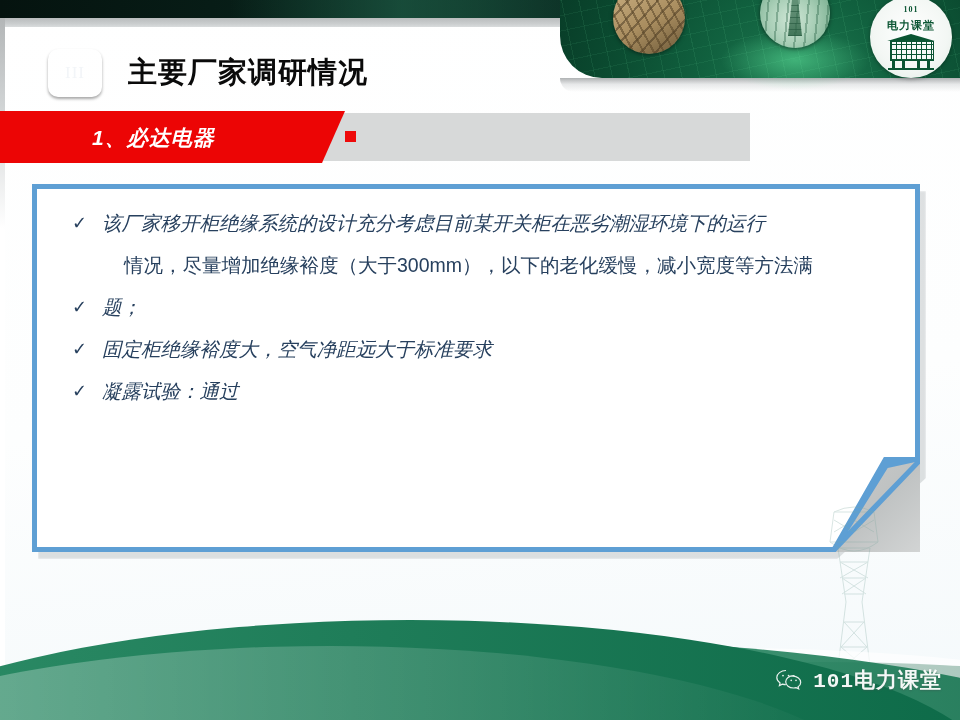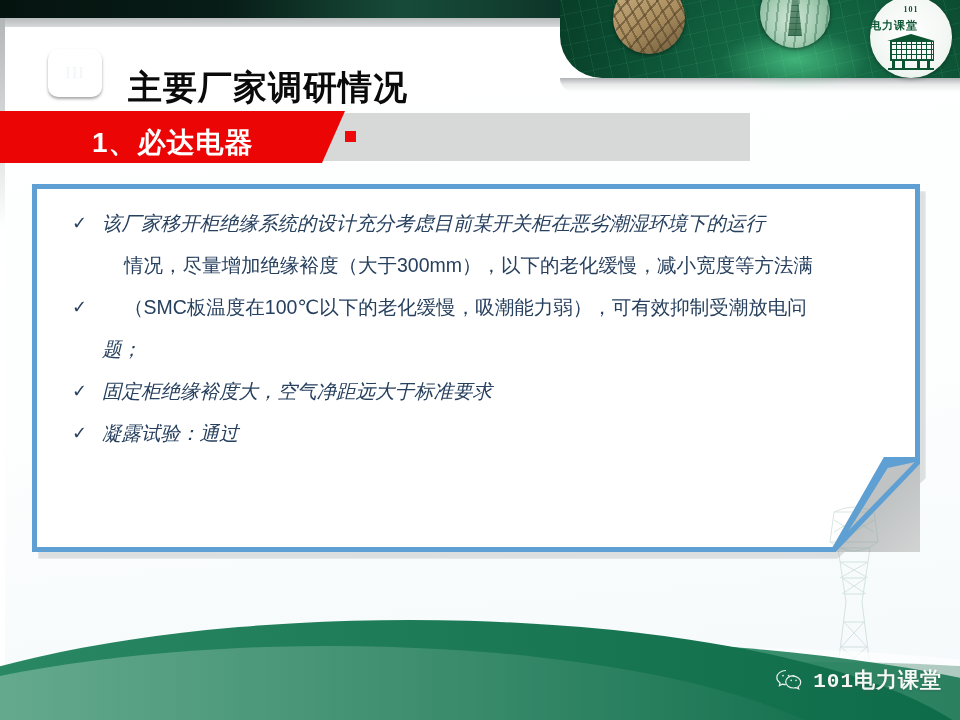--- a/index.html
+++ b/index.html
@@ -51,21 +51,21 @@
       linear-gradient(180deg,rgba(45,100,70,.5),rgba(45,100,70,.85));
     clip-path:polygon(38% 0,62% 0,100% 100%,0 100%);}
 
   
   .logo{position:absolute;right:8px;top:-4px;width:82px;height:82px;border-radius:50%;
     background:radial-gradient(circle at 50% 45%,#ffffff 0%,#f3f7f4 60%,#dfe9e2 100%);
     box-shadow:0 1px 4px rgba(0,0,0,.35);overflow:hidden;}
   .logo-txt{position:absolute;left:0;right:0;top:9px;text-align:center;
     font-size:8px;font-weight:bold;color:#0b5533;letter-spacing:1px;
     font-family:"Liberation Serif","DejaVu Serif",serif;}
-  .logo-txt2{position:absolute;left:0;right:0;top:22px;text-align:left;
+  .logo-txt2{position:absolute;left:0;right:0;top:22px;text-align:center;
     font-size:11px;font-weight:bold;color:#0b5533;letter-spacing:1px;
     font-family:"Liberation Serif","DejaVu Serif",serif;}
   .logo-gate{position:absolute;left:14px;top:38px;width:54px;height:36px;}
   .logo-roof{position:absolute;left:0;top:0;width:54px;height:7px;background:#0b5533;
     clip-path:polygon(6% 100%,50% 0,94% 100%);}
   .logo-body{position:absolute;left:6px;top:7px;width:42px;height:18px;
     background:
       repeating-linear-gradient(90deg,#0b5533 0 1px,rgba(0,0,0,0) 1px 5px),
       repeating-linear-gradient(0deg,#0b5533 0 1px,rgba(0,0,0,0) 1px 5px);
     border:1px solid #0b5533;}
@@ -75,32 +75,32 @@
   .logo-base{position:absolute;left:4px;top:34px;width:46px;height:2px;background:#0b5533;}
 
   
   .titlebar{position:absolute;left:0;top:27px;width:960px;height:72px;background:transparent;}
   .badge{position:absolute;left:48px;top:22px;width:54px;height:48px;border-radius:10px;
     background:linear-gradient(180deg,#1d3css 0%,#16304e 0%,#12263f 55%,#0d1c2e 100%);
     box-shadow:0 2px 3px rgba(0,0,0,.35),inset 0 1px 0 rgba(255,255,255,.12);
     display:flex;align-items:center;justify-content:center;}
   .badge span{color:#f2f5f8;font-size:17px;letter-spacing:1px;font-weight:400;
     font-family:"Liberation Serif","DejaVu Serif",serif;}
-  .page-title{position:absolute;left:128px;top:38px;font-size:34px;font-weight:bold;
+  .page-title{position:absolute;left:128px;top:26px;font-size:29px;font-weight:bold;
     color:#0a0a0a;letter-spacing:1px;white-space:nowrap;}
 
   
   .sec-gray{position:absolute;left:322px;top:113px;width:428px;height:48px;
     background:#d7d9d9;}
   .sec-dot{position:absolute;left:345px;top:131px;width:11px;height:11px;background:#ee0a0a;}
   .sec-red{position:absolute;left:0;top:111px;width:345px;height:52px;background:#ec0505;
     clip-path:polygon(0 0,345px 0,322px 52px,0 52px);
     box-shadow:0 2px 3px rgba(0,0,0,.18);}
-  .sec-red-label{position:absolute;left:92px;top:124px;color:#ffffff;font-size:28px;
-    font-weight:bold;letter-spacing:1px;white-space:nowrap;}
+  .sec-red-label{position:absolute;left:92px;top:124px;color:#ffffff;font-size:21px;
+    font-weight:bold;letter-spacing:1px;white-space:nowrap;font-style:italic;}
 
   
   .cbox{position:absolute;left:32px;top:184px;width:888px;height:368px;}
   .cbox-shadow{position:absolute;left:6px;top:7px;width:888px;height:368px;
     background:rgba(150,155,160,.30);
     clip-path:polygon(0 0,100% 0,100% 78%,90% 100%,0 100%);filter:blur(1px);}
   .cbox-body{position:absolute;left:0;top:0;width:888px;height:368px;background:#ffffff;
     clip-path:polygon(0 0,100% 0,100% 76%,90.5% 100%,0 100%);}
   .cbox-frame{position:absolute;left:0;top:0;width:888px;height:368px;
     background:#5e9fd4;
@@ -212,21 +212,20 @@
         <span class="tick">✓</span>
         <p>
           <span class="ind0">该厂家移开柜绝缘系统的设计充分考虑目前某开关柜在恶劣潮湿环境下的运行</span>
           <span class="ind">情况，尽量增加绝缘裕度（大于300mm），以下的老化缓慢，减小宽度等方法满</span>
         </p>
       </div>
 
       <div class="bullet">
         <span class="tick">✓</span>
         <p>
-          <span class="ind">（SMC板温度在100℃以下的老化缓慢，吸潮能力弱），可有效抑制受潮放电问</span>
           <span class="ind0">题；</span>
         </p>
       </div>
 
       <div class="bullet">
         <span class="tick">✓</span>
         <p>
           <span class="ind0">固定柜绝缘裕度大，空气净距远大于标准要求</span>
         </p>
       </div>

